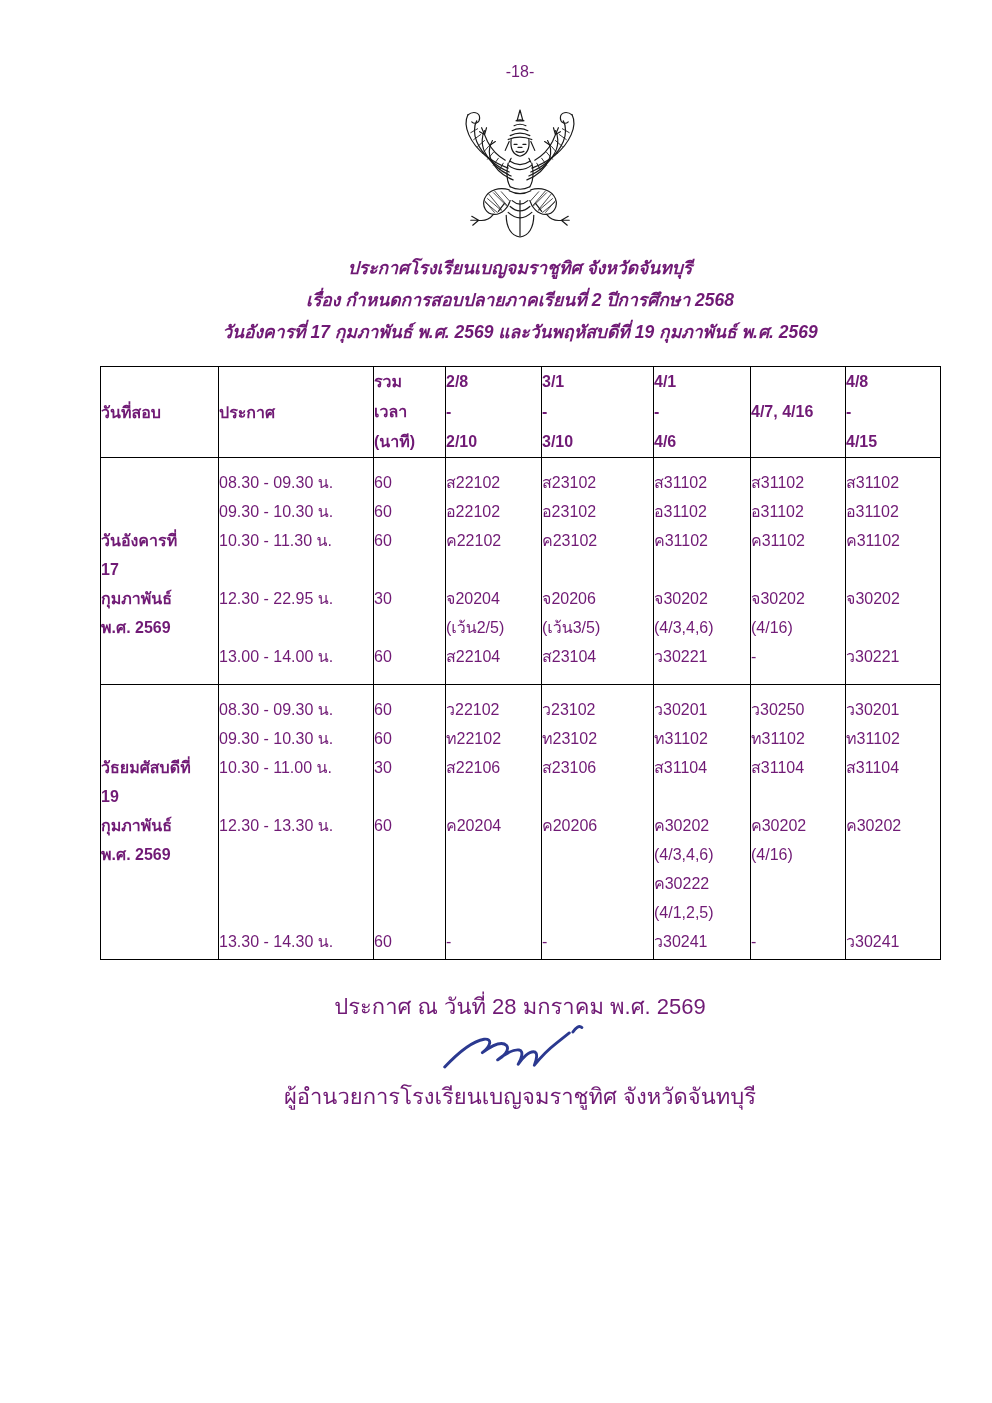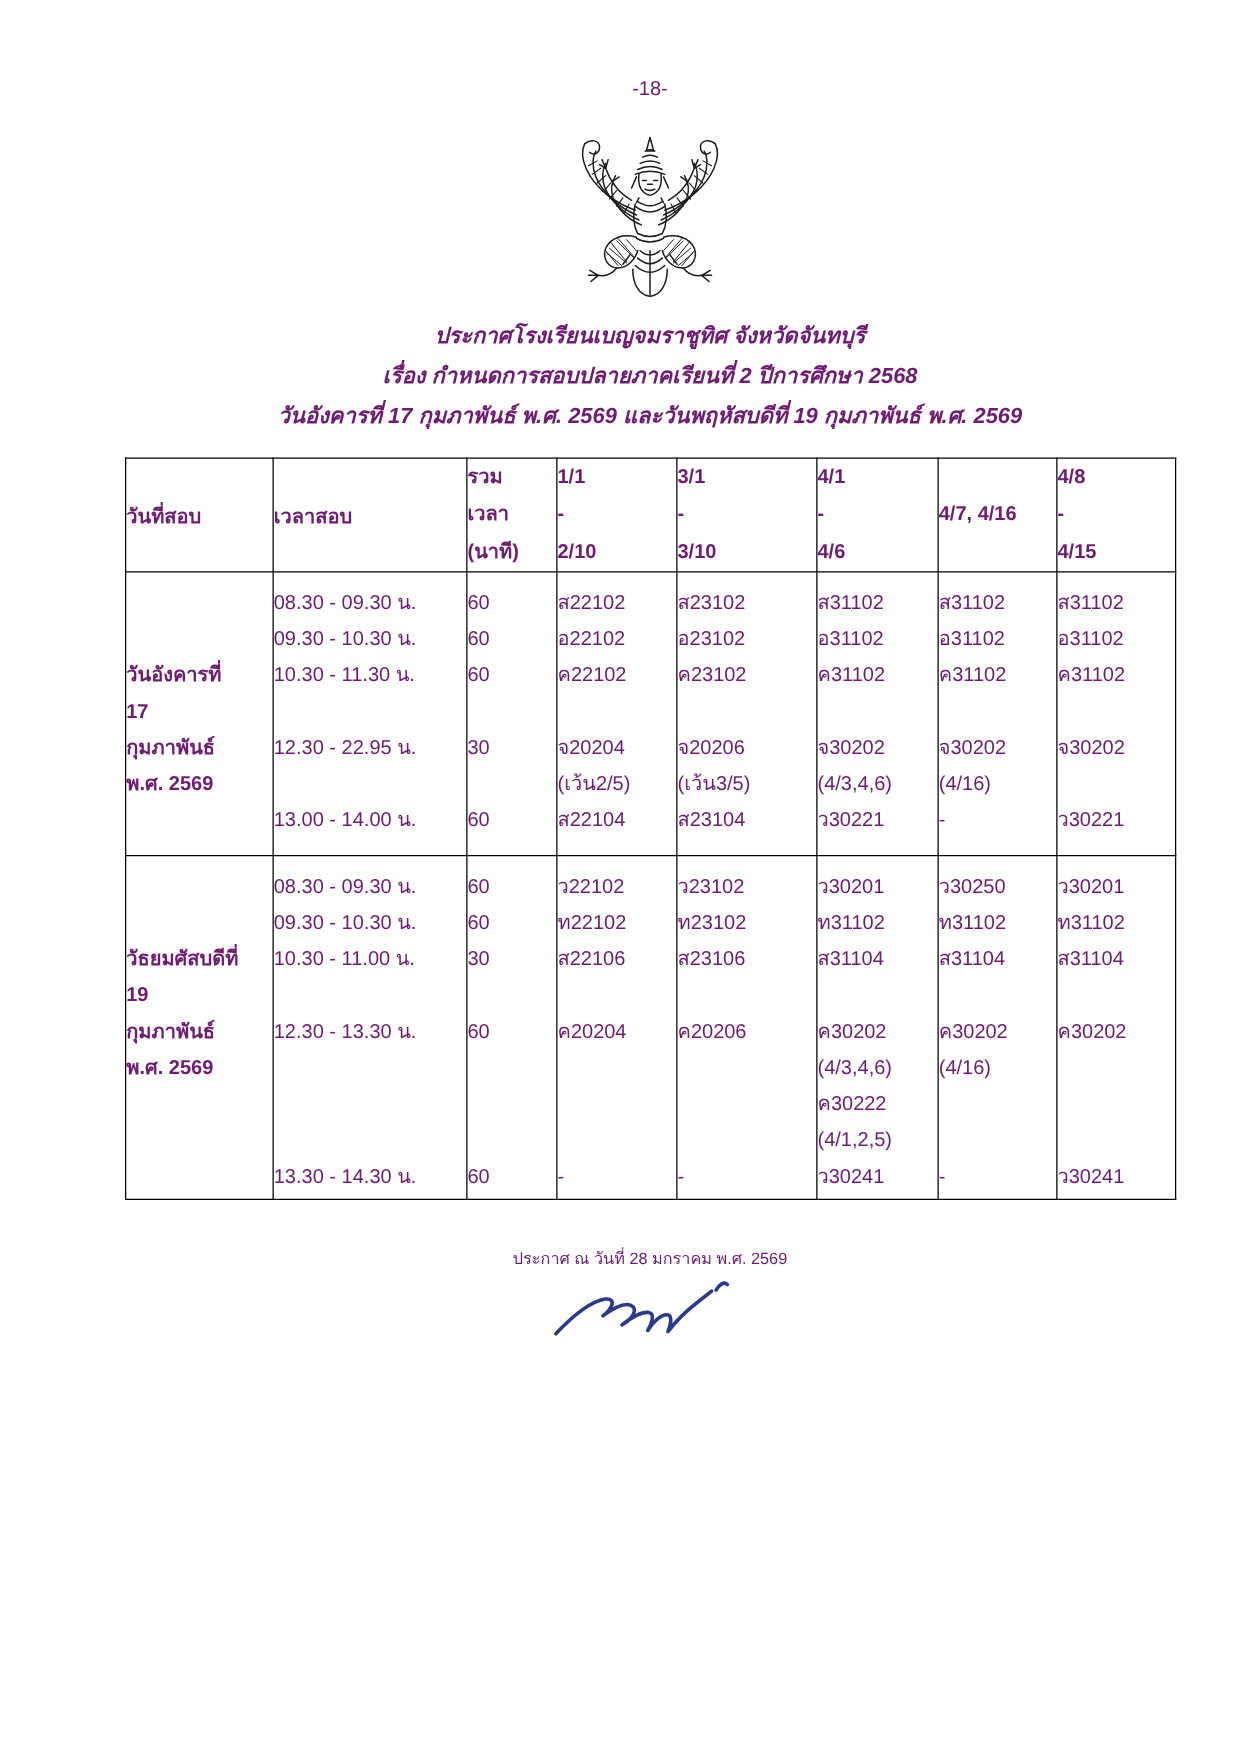--- a/index.html
+++ b/index.html
@@ -17,21 +17,21 @@
   .exam-table td { border:1.4px solid #000; padding:0; text-align:left; font-size:16px; vertical-align:top; }
   .hdr { height:91px; }
   .hdr td { font-weight:bold; }
   .mid { vertical-align:middle !important; }
   .hl .hln, .hln { line-height:30px; height:30px; white-space:nowrap; }
   .s1 { height:227px; }
   .s2 { height:275px; }
   .sec td { padding-top:10px; }
   .ln { line-height:29px; height:29px; white-space:nowrap; }
   .bold { font-weight:bold; }
-  .footer { margin-top:34px; text-align:center; font-size:13px; }
+  .footer { margin-top:34px; text-align:center; font-size:22px; }
   .announce { line-height:26px; }
   .sig-wrap { margin-top:4px; height:54px; }
   .sig-wrap svg { height:52px; width:180px; }
   .signer { line-height:26px; margin-top:2px; }
   .signer-title { line-height:26px; margin-top:6px; }
 </style>
 </head>
 <body>
 
 <div class="page">
@@ -88,28 +88,28 @@
           <col style="width:72px">
           <col style="width:96px">
         <col style="width:112px">
           <col style="width:97px">
           <col style="width:95px">
           <col style="width:95px">
       </colgroup>
       <tbody>
         <tr class="hdr">
           <td class="mid">วันที่สอบ</td>
-          <td class="mid">เวลาสอบ</td>
+          <td class="mid">ประกาศ</td>
           <td class="hl">
               <div class="hln">รวม</div>
               <div class="hln">เวลา</div>
               <div class="hln">(นาที)</div>
             </td>
           <td class="hl">
-              <div class="hln">1/1</div>
+              <div class="hln">2/8</div>
               <div class="hln">-</div>
               <div class="hln">2/10</div>
             </td>
           <td class="hl">
               <div class="hln">3/1</div>
               <div class="hln">-</div>
               <div class="hln">3/10</div>
             </td>
           <td class="hl">
               <div class="hln">4/1</div>
@@ -291,16 +291,17 @@
     </table>
 
     <div class="footer">
       <div class="announce">ประกาศ ณ วันที่ 28 มกราคม พ.ศ. 2569</div>
       <div class="sig-wrap">
         <svg viewBox="0 0 180 58" fill="none" stroke="#2b3990" stroke-width="3.2" stroke-linecap="round" stroke-linejoin="round">
           <path d="M6,48 C22,31 38,19 50,17 C60,16 57,25 48,32 C60,23 70,19 75,24 C79,29 71,37 65,40 C74,33 83,28 89,29 C95,30 91,40 88,45 C93,37 100,31 105,31 C111,31 108,41 106,46 C113,37 122,28 131,21 L145,10"></path>
           <path d="M149,9 C152,4 156,1 159,4"></path>
         </svg>
       </div>
+      <div class="signer-title">ผู้อำนวยการโรงเรียนเบญจมราชูทิศ จังหวัดจันทบุรี</div>
     </div>
 
   </div>
 </div>
 
 </body></html>

